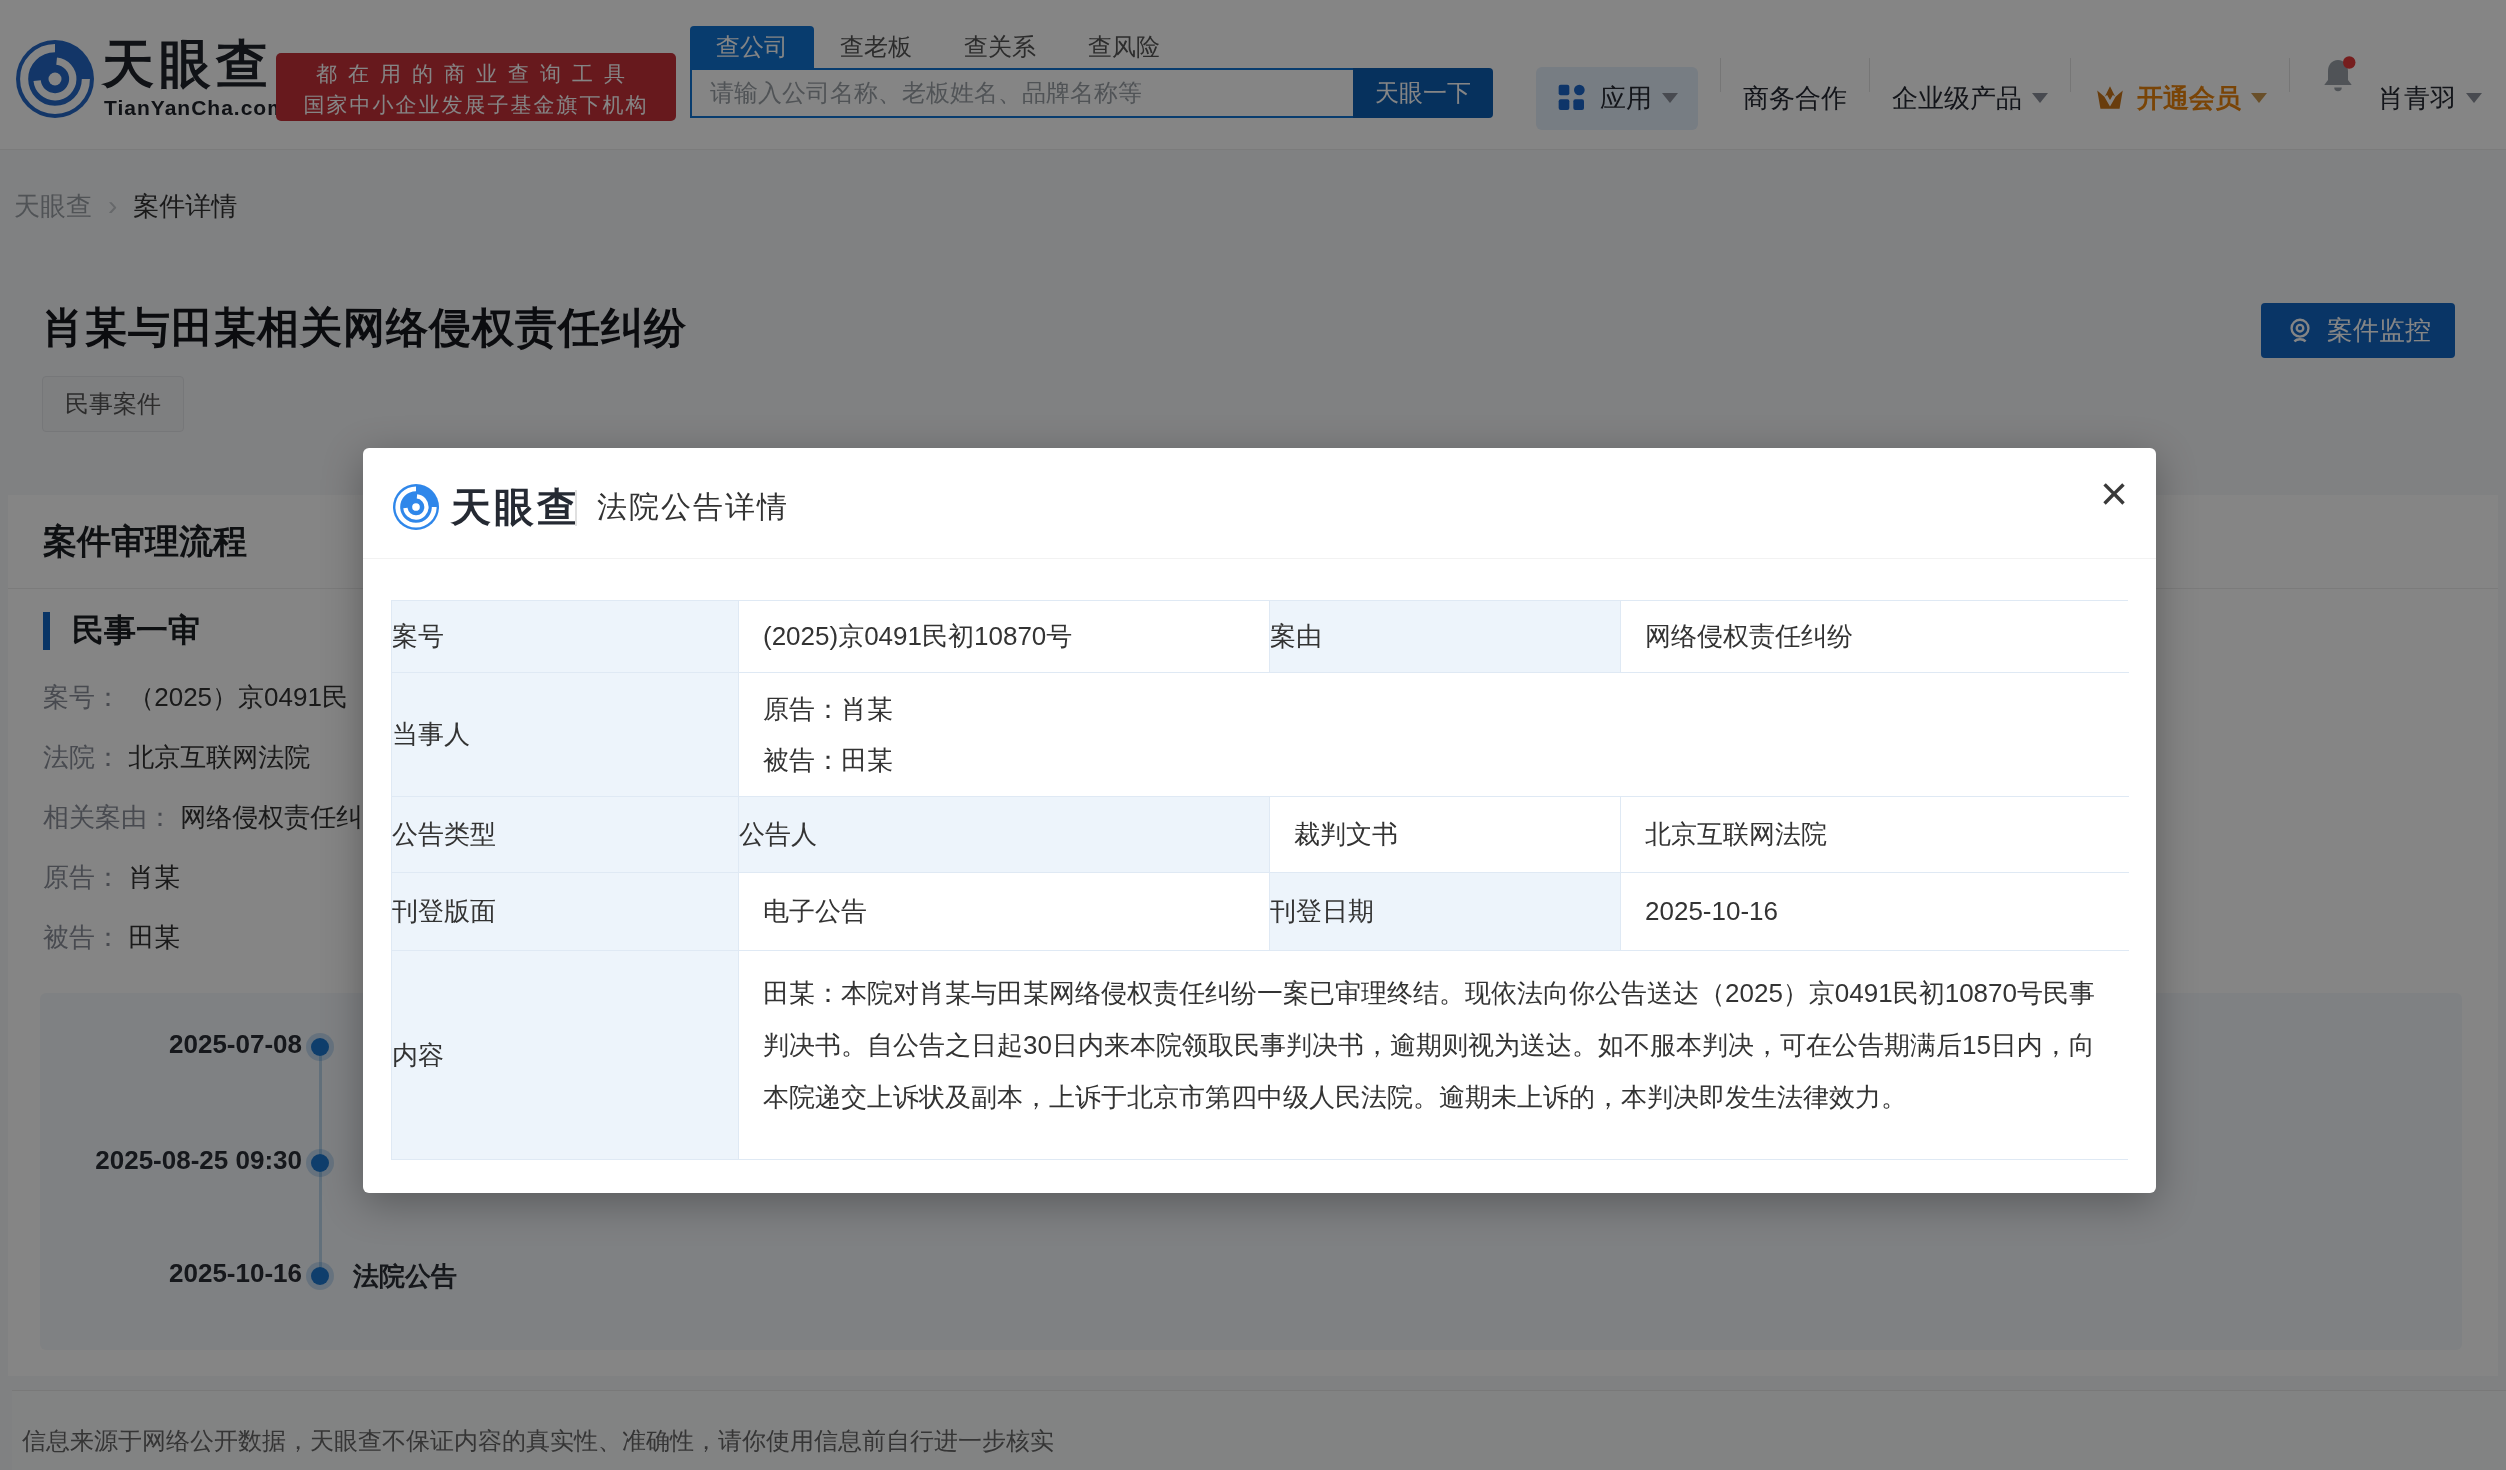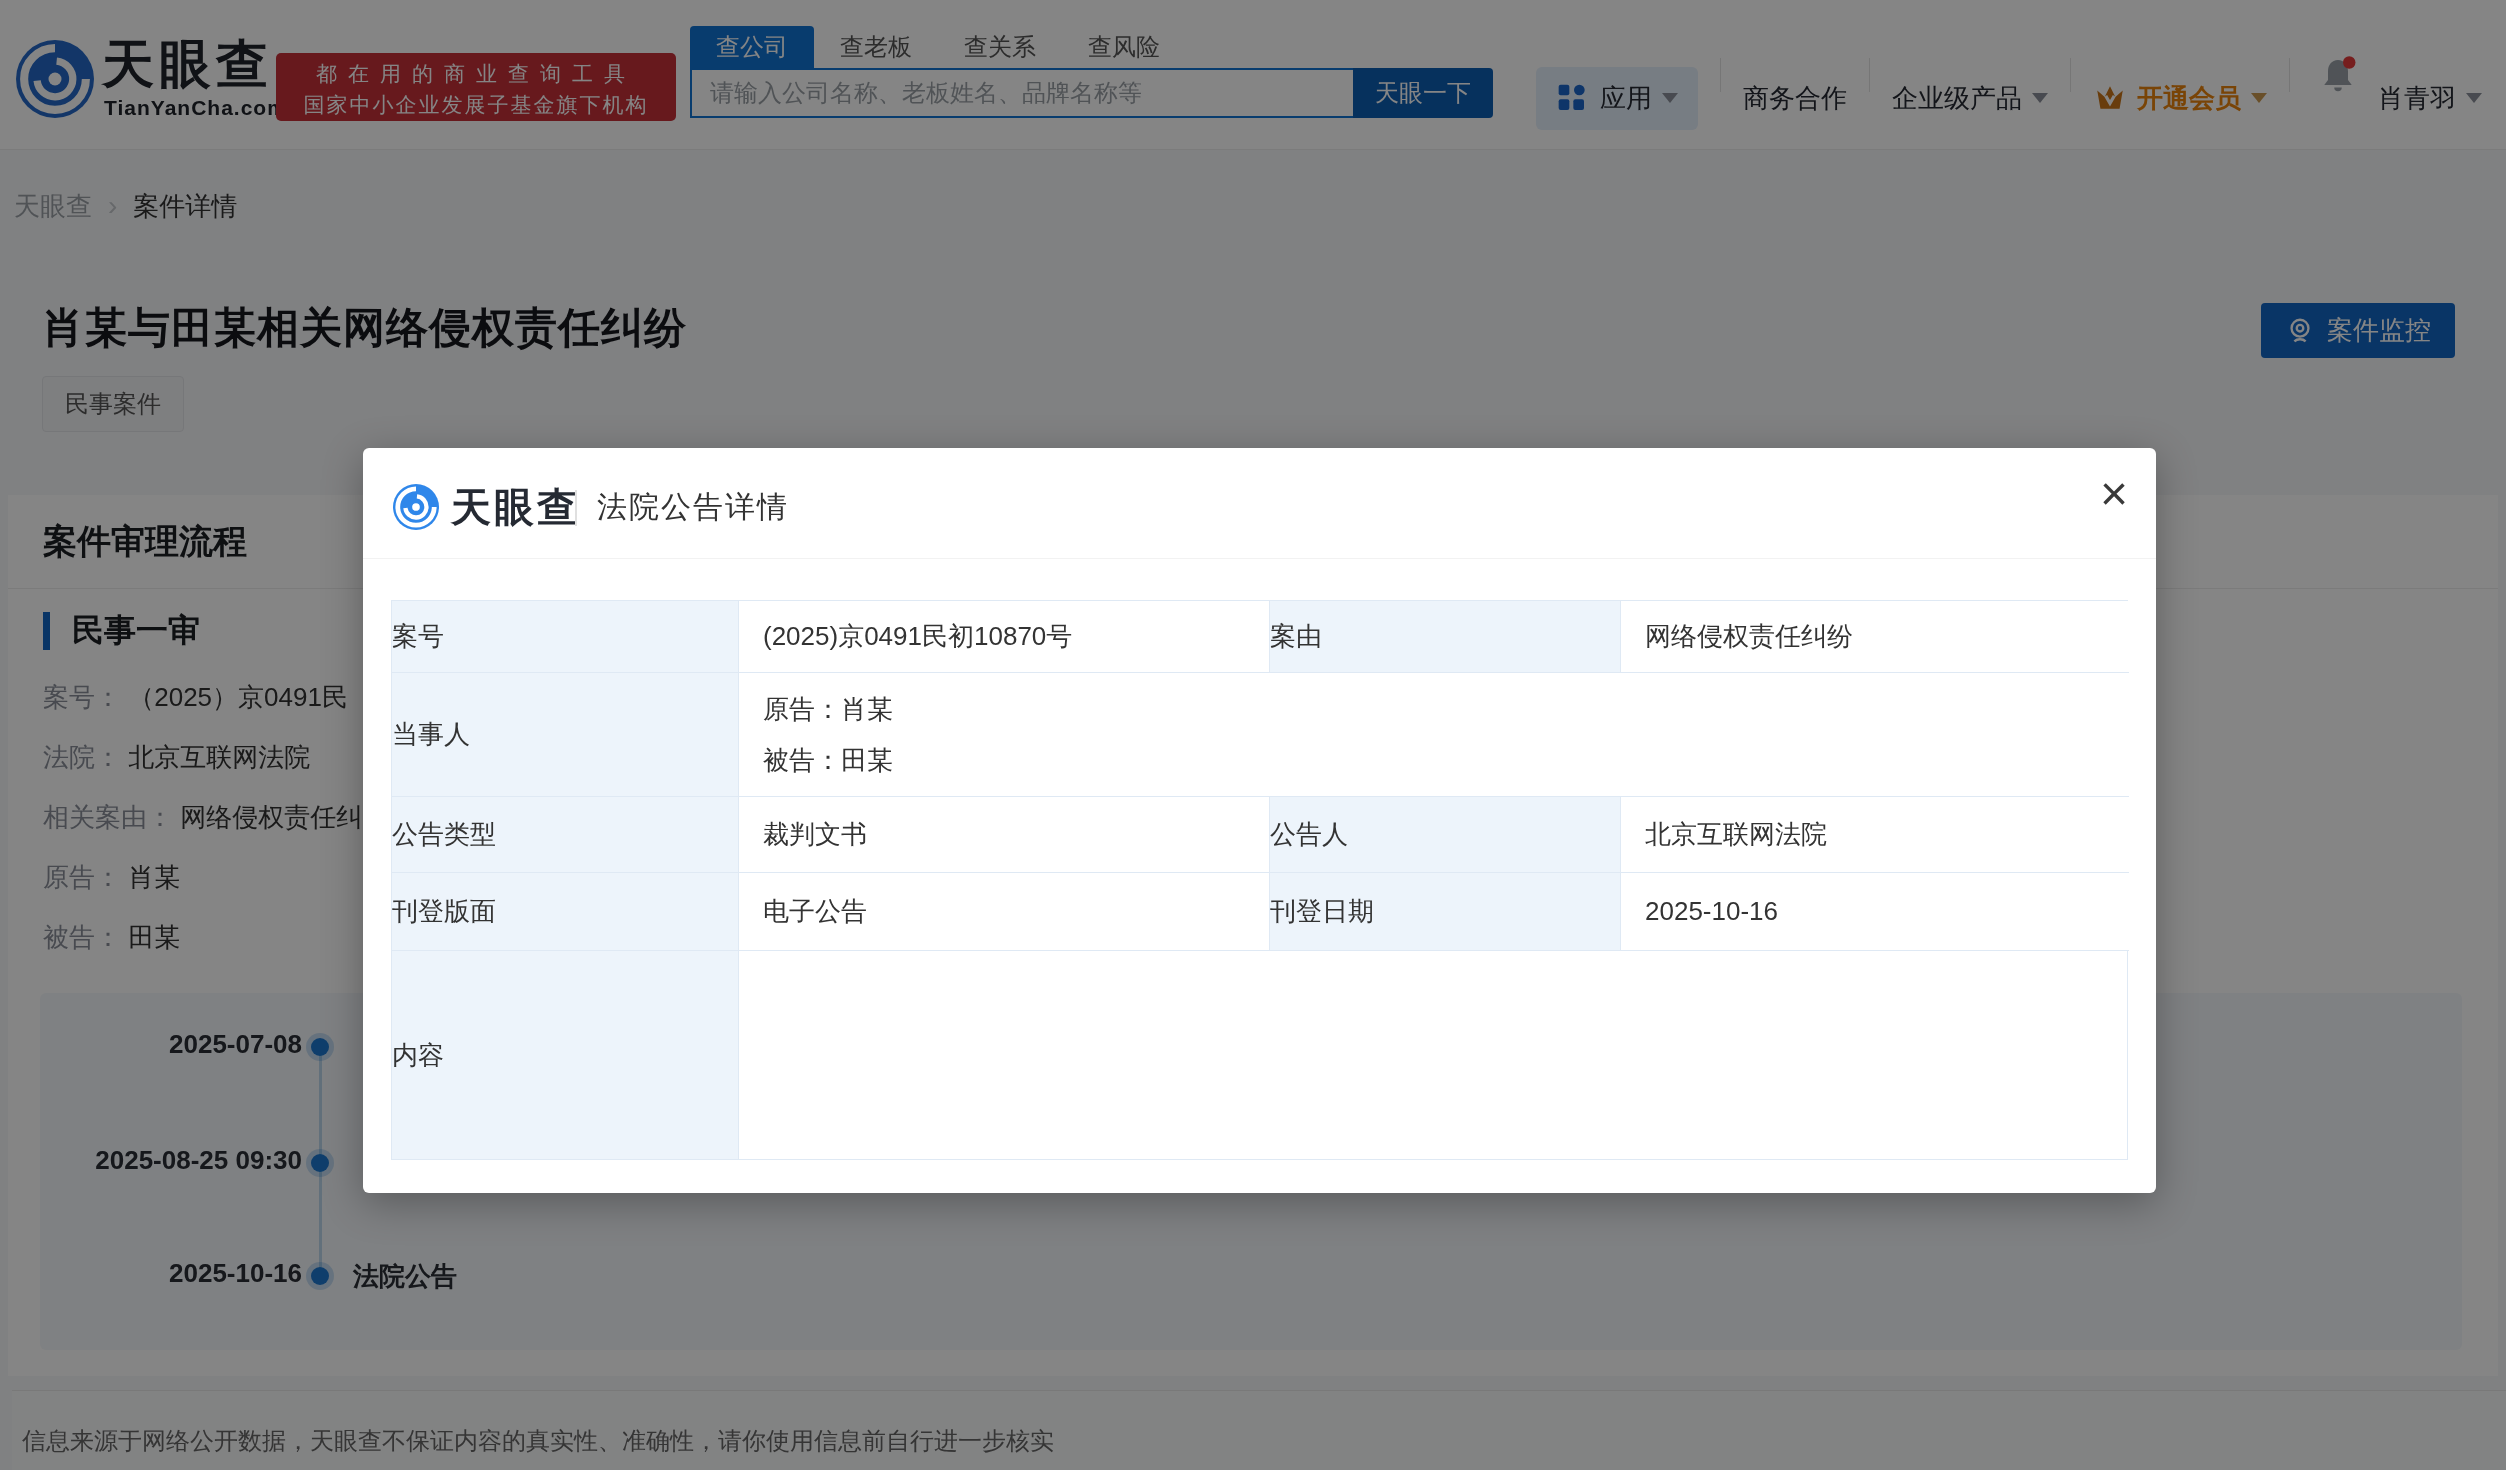--- a/index.html
+++ b/index.html
@@ -256,26 +256,29 @@
       <div class="cell lbl">案由</div>
       <div class="cell val no-r">网络侵权责任纠纷</div>
 
       <div class="cell lbl">当事人</div>
       <div class="cell val span3 no-r party-val">
         <span>原告：肖某</span>
         <span>被告：田某</span>
       </div>
 
       <div class="cell lbl">公告类型</div>
+      <div class="cell lbl">公告人</div>
       <div class="cell val">裁判文书</div>
-      <div class="cell lbl">公告人</div>
       <div class="cell val no-r">北京互联网法院</div>
 
       <div class="cell lbl">刊登版面</div>
       <div class="cell val">电子公告</div>
       <div class="cell lbl">刊登日期</div>
       <div class="cell val no-r">2025-10-16</div>
 
       <div class="cell lbl no-b">内容</div>
+      <div class="cell val span3 no-r no-b content-val">
+        <div class="content-text">田某：本院对肖某与田某网络侵权责任纠纷一案已审理终结。现依法向你公告送达（2025）京0491民初10870号民事判决书。自公告之日起30日内来本院领取民事判决书，逾期则视为送达。如不服本判决，可在公告期满后15日内，向本院递交上诉状及副本，上诉于北京市第四中级人民法院。逾期未上诉的，本判决即发生法律效力。</div>
+      </div>
     </div>
   </div>
 
 </div>
 
 </body></html>

